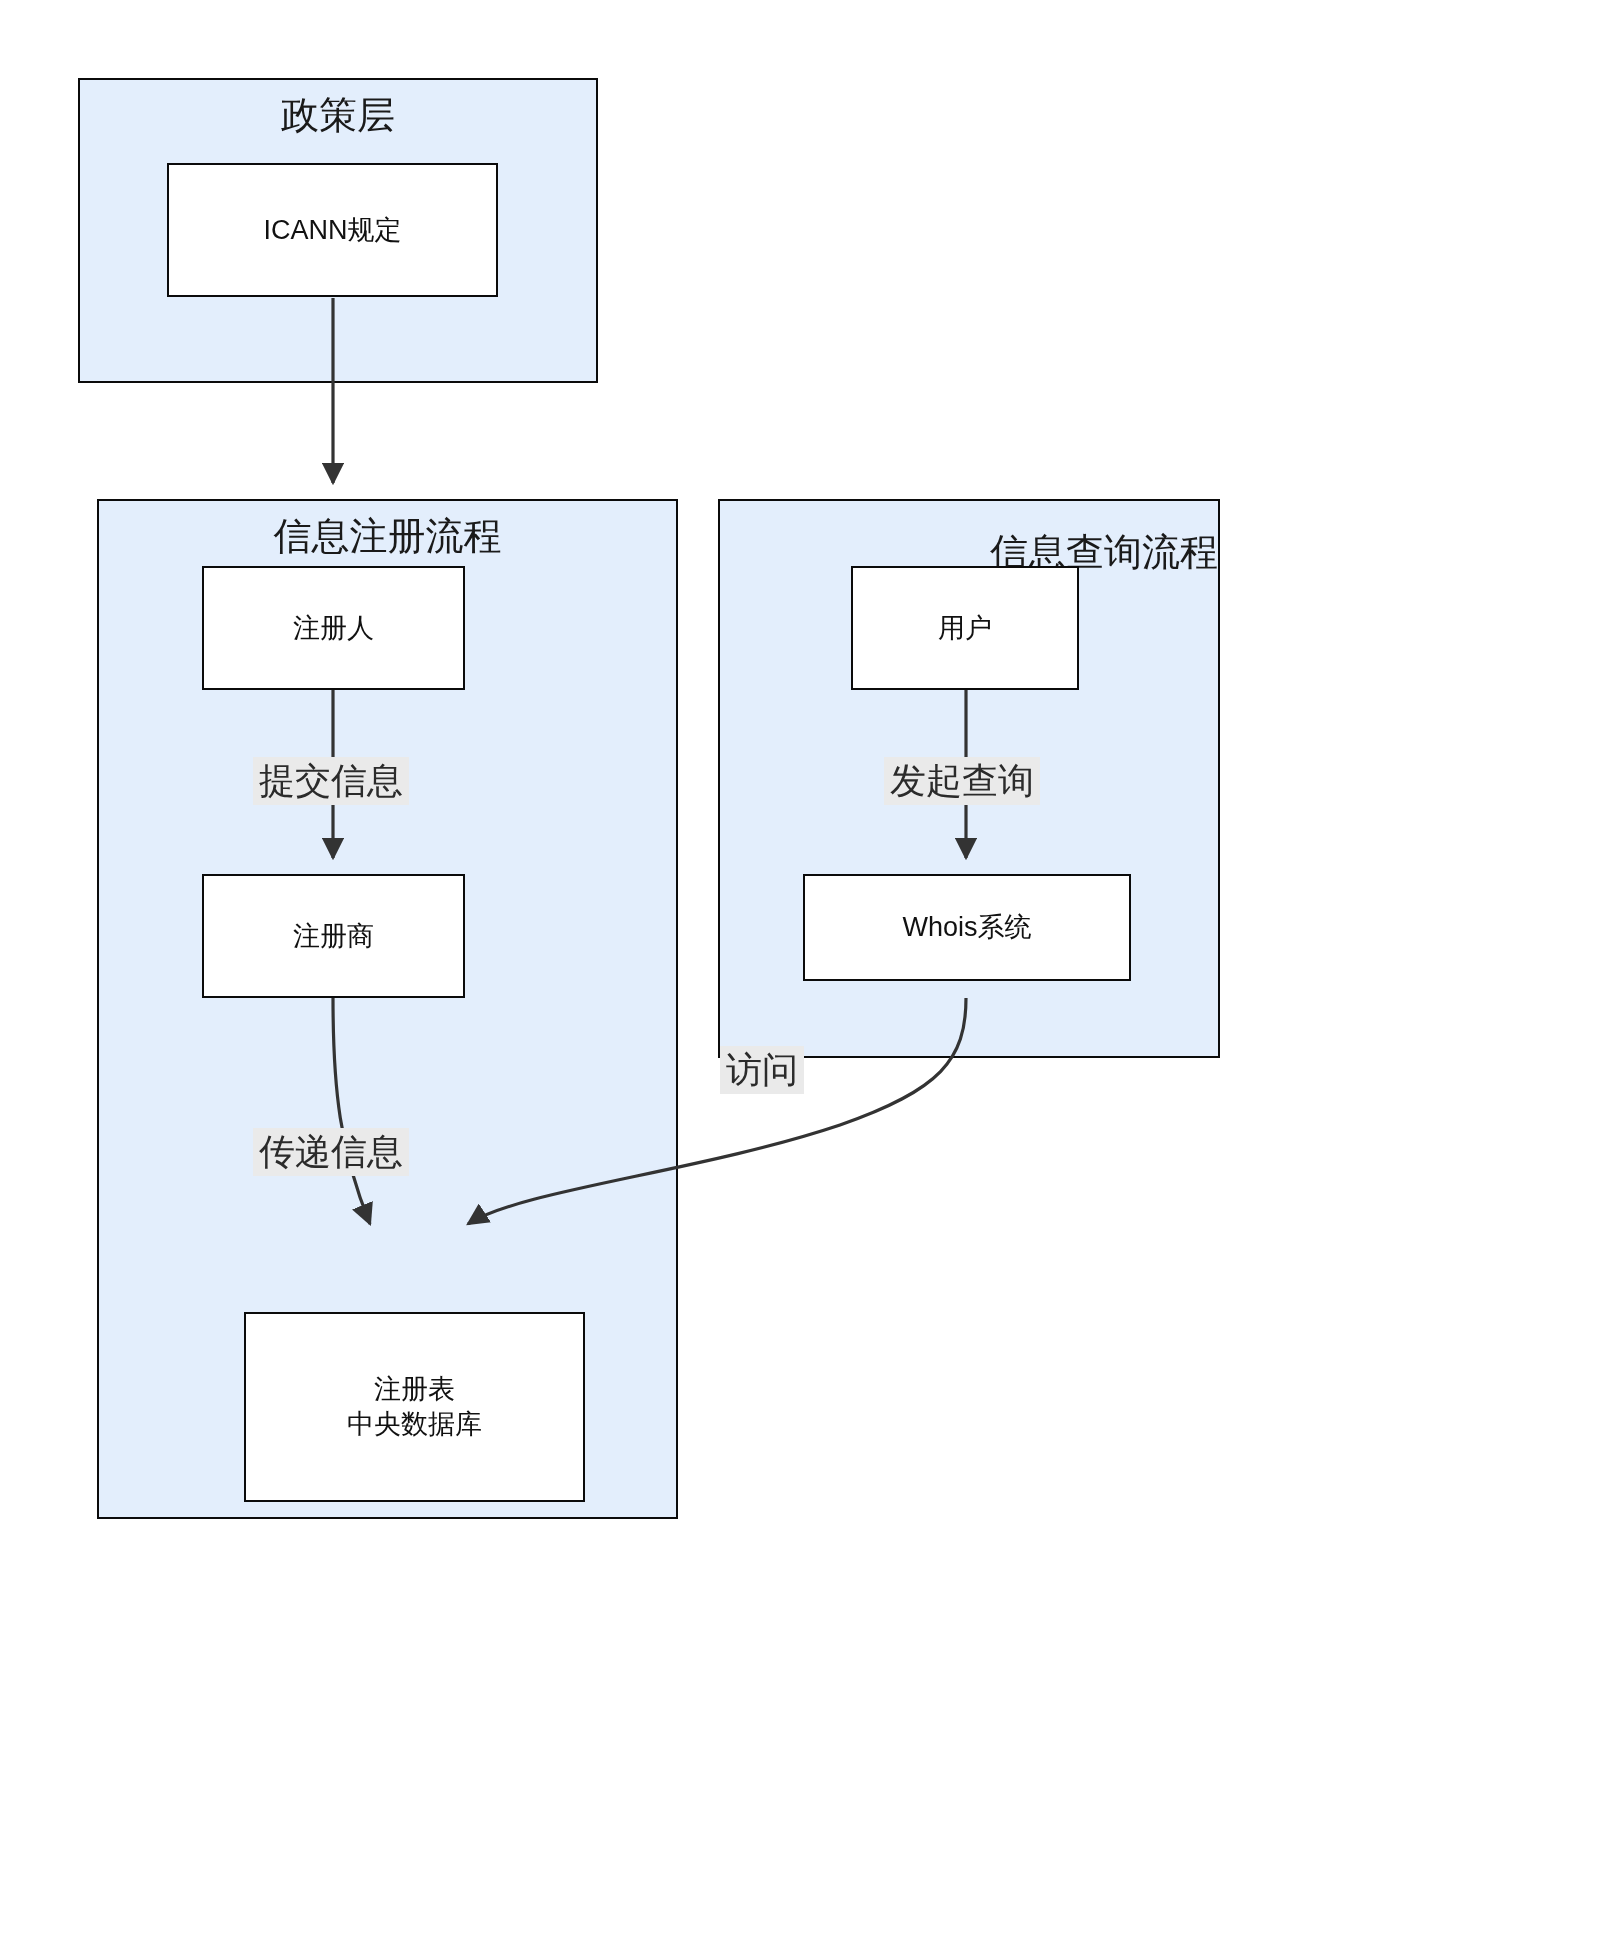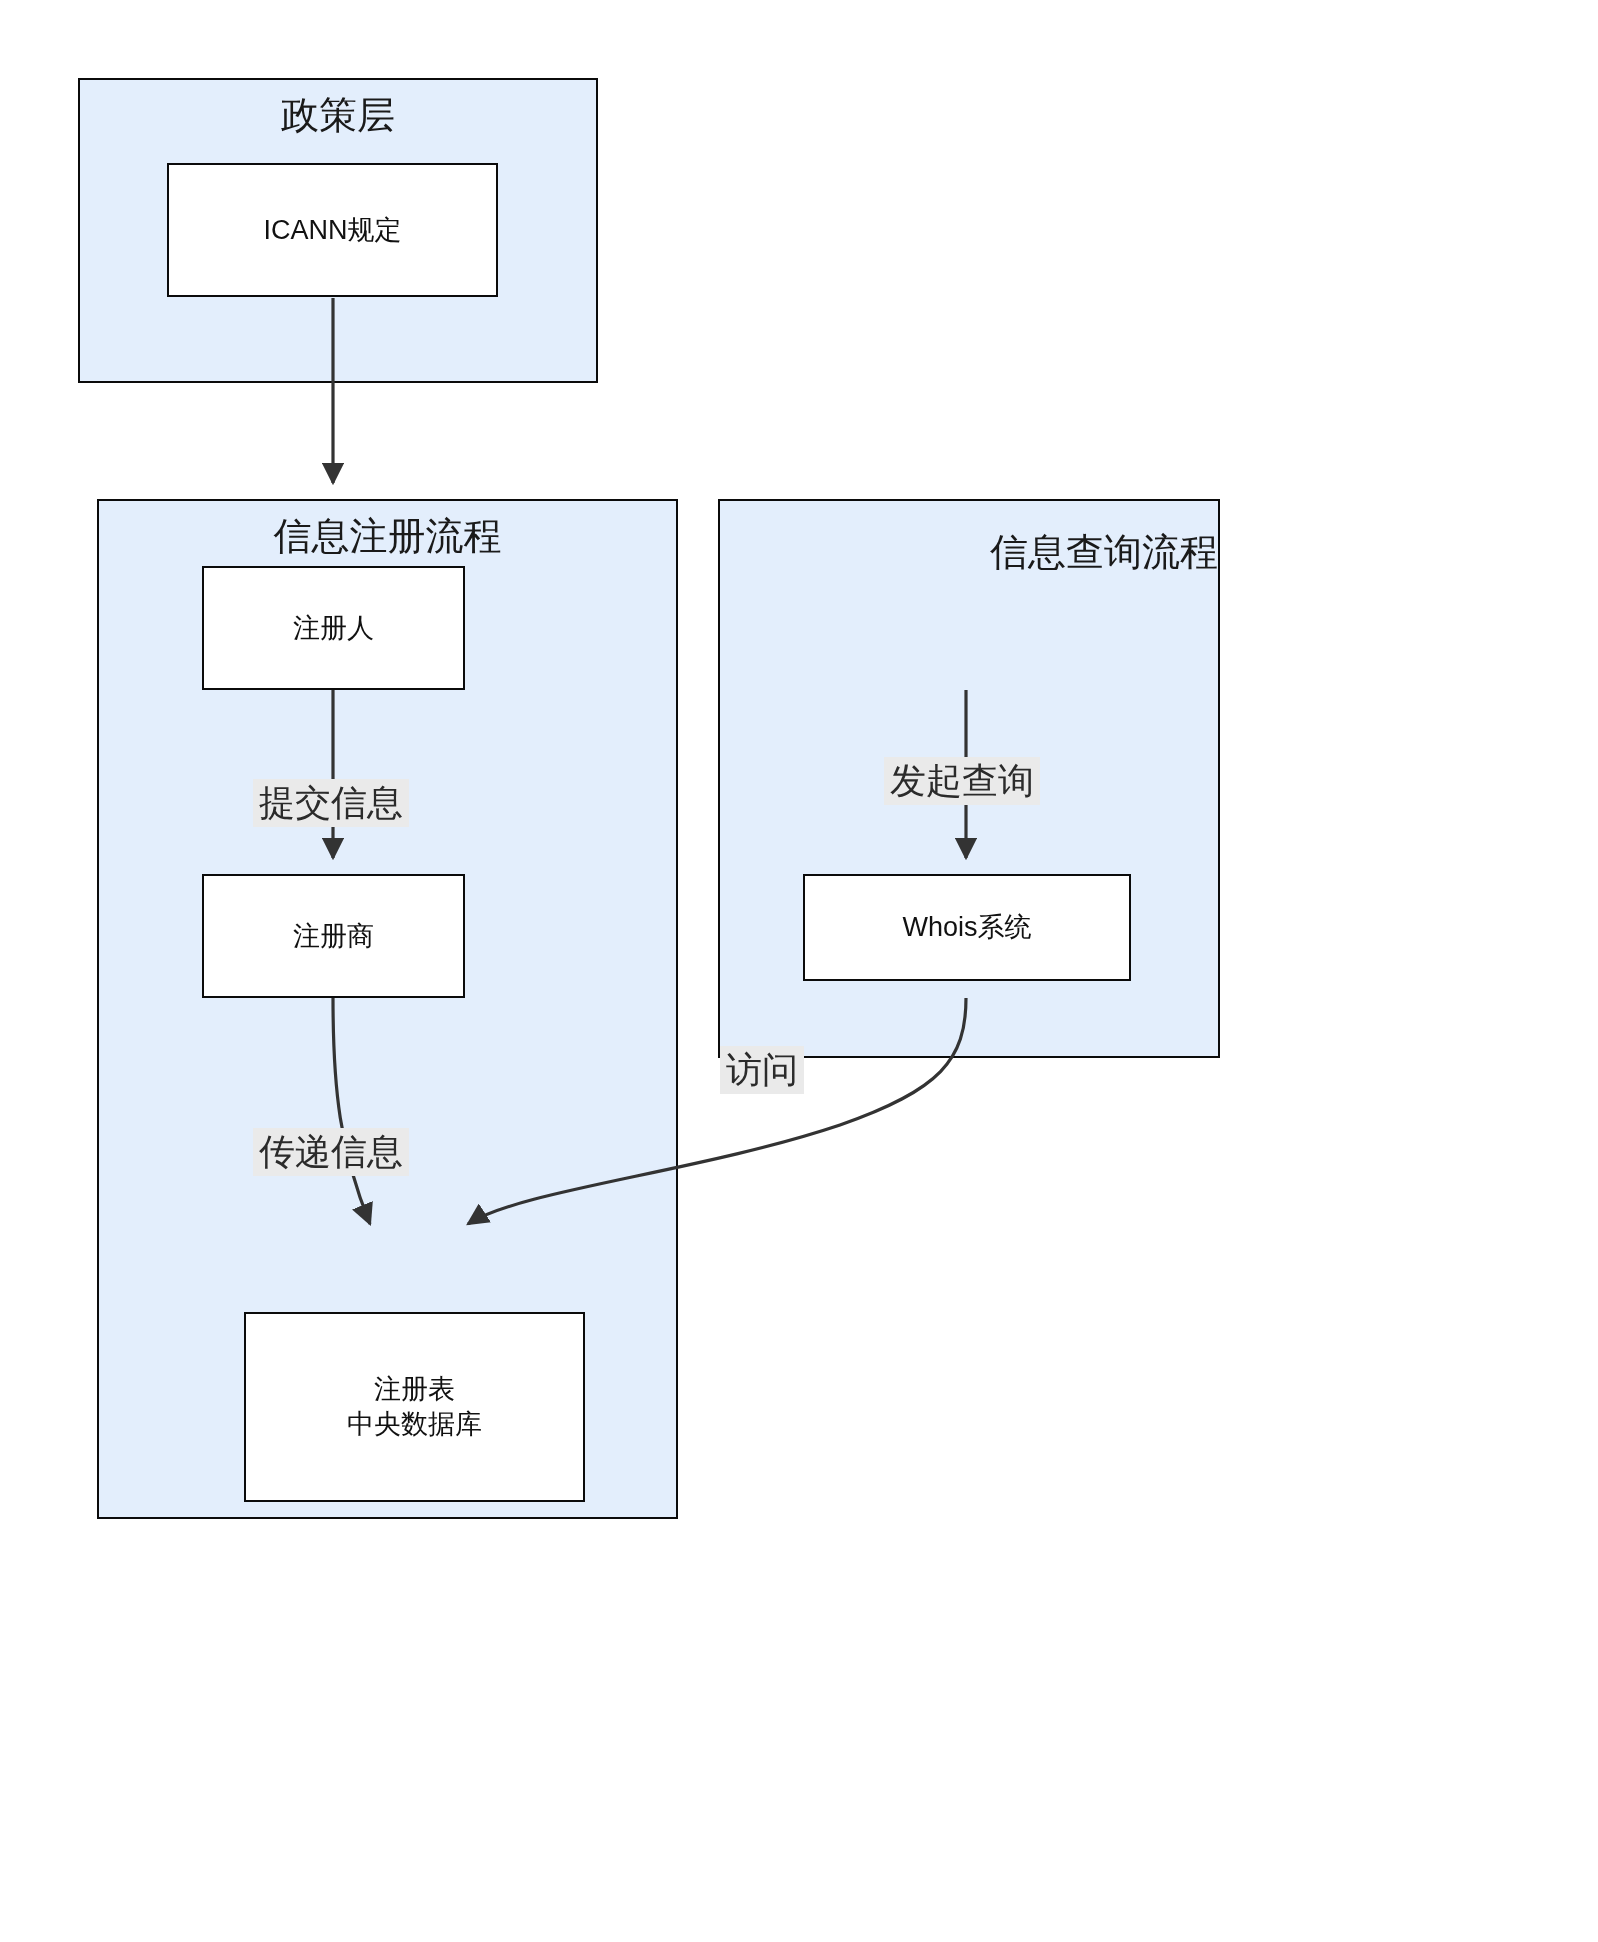--- a/index.html
+++ b/index.html
@@ -108,21 +108,21 @@
     <g>
       <path d="M 966 690 L 966 858" stroke="#333333" stroke-width="3.2" fill="none" marker-end="url(#arrowhead)"></path>
     </g>
 
     <g>
       <path d="M 966 998 C 966 1060, 940 1090, 840 1125
                C 700 1172, 520 1190, 468 1224" stroke="#333333" stroke-width="3.2" fill="none" marker-end="url(#arrowhead)"></path>
     </g>
   </svg>
 
-  <div class="edge-label" style="left: 253px; top: 757px; background: rgb(234, 234, 234); margin-top: 22px;">提交信息</div>
+  <div class="edge-label" style="left: 253px; top: 757px; background: rgb(234, 234, 234);">提交信息</div>
   <div class="edge-label" style="left: 253px; top: 1128px; background: rgb(234, 234, 234);">传递信息</div>
   <div class="edge-label" style="left: 884px; top: 757px; background: rgb(234, 234, 234);">发起查询</div>
   <div class="edge-label" style="left: 672px; top: 1046px; background: rgb(234, 234, 234); margin-left: 48px;">访问</div>
 
   <div class="node" style="left: 167px; top: 163px; width: 331px; height: 134px; background: rgb(255, 255, 255); border-color: rgb(11, 11, 11); color: rgb(17, 17, 17);">
     <span>ICANN规定</span>
   </div>
 
   <div class="node" style="left: 202px; top: 566px; width: 263px; height: 124px; background: rgb(255, 255, 255); border-color: rgb(11, 11, 11); color: rgb(17, 17, 17);">
     <span>注册人</span>
@@ -130,18 +130,21 @@
 
   <div class="node" style="left: 202px; top: 874px; width: 263px; height: 124px; background: rgb(255, 255, 255); border-color: rgb(11, 11, 11); color: rgb(17, 17, 17);">
     <span>注册商</span>
   </div>
 
   <div class="node" style="left: 244px; top: 1312px; width: 341px; height: 190px; background: rgb(255, 255, 255); border-color: rgb(11, 11, 11); color: rgb(17, 17, 17);">
     <span>注册表</span>
     <span class="line2">中央数据库</span>
   </div>
 
+  <div class="node" style="left: 851px; top: 566px; width: 228px; height: 124px; background: rgb(255, 255, 255); border-color: rgb(11, 11, 11); color: rgb(17, 17, 17);">
+    <span>用户</span>
+  </div>
 
   <div class="node" style="left: 803px; top: 874px; width: 328px; height: 107px; background: rgb(255, 255, 255); border-color: rgb(11, 11, 11); color: rgb(17, 17, 17);">
     <span>Whois系统</span>
   </div>
 
 </div>
 
 </body></html>

